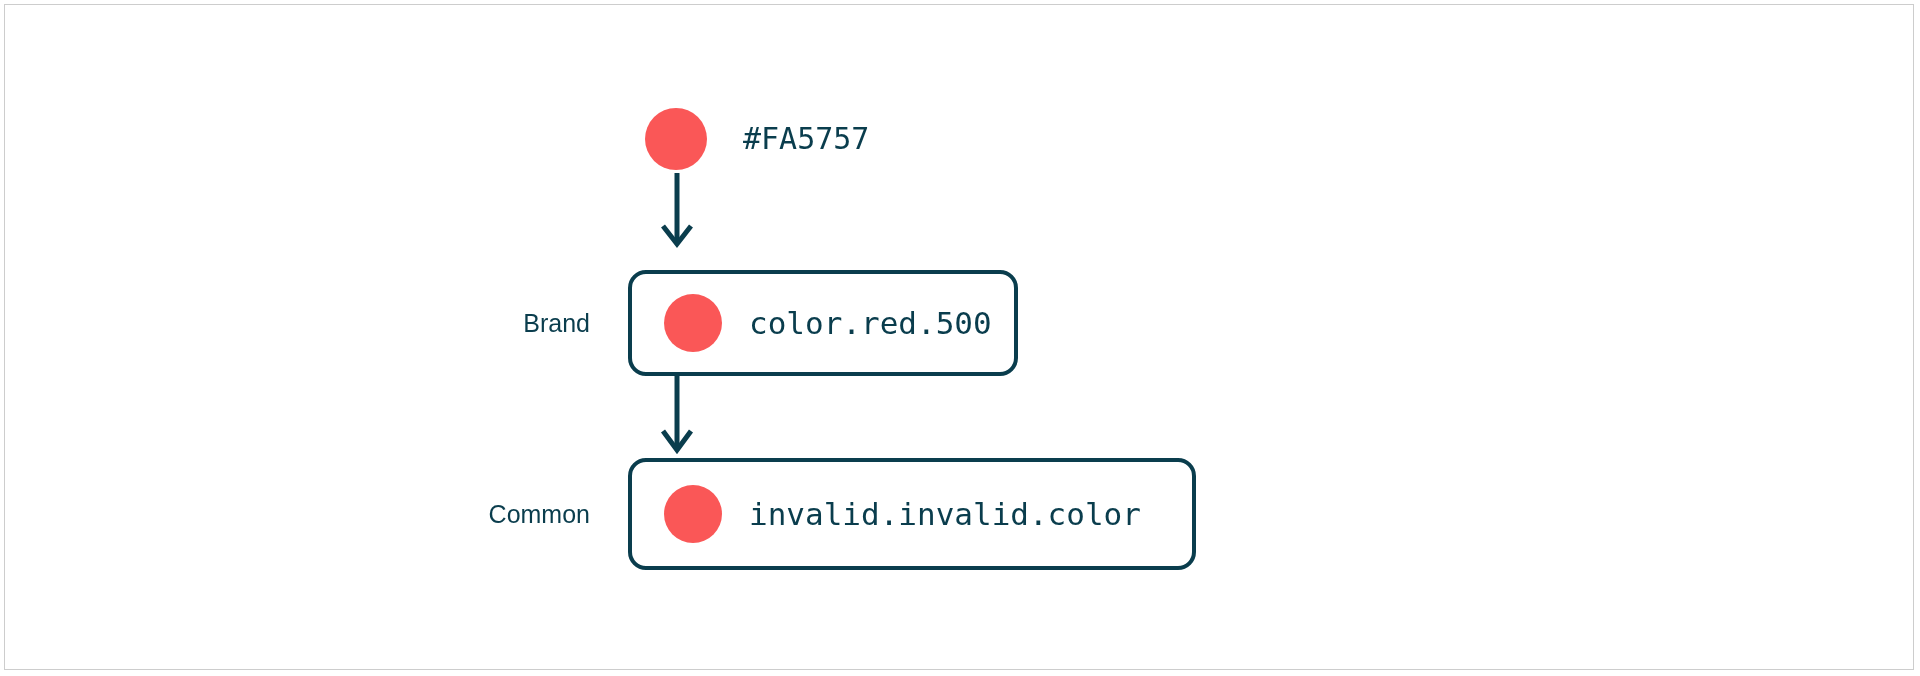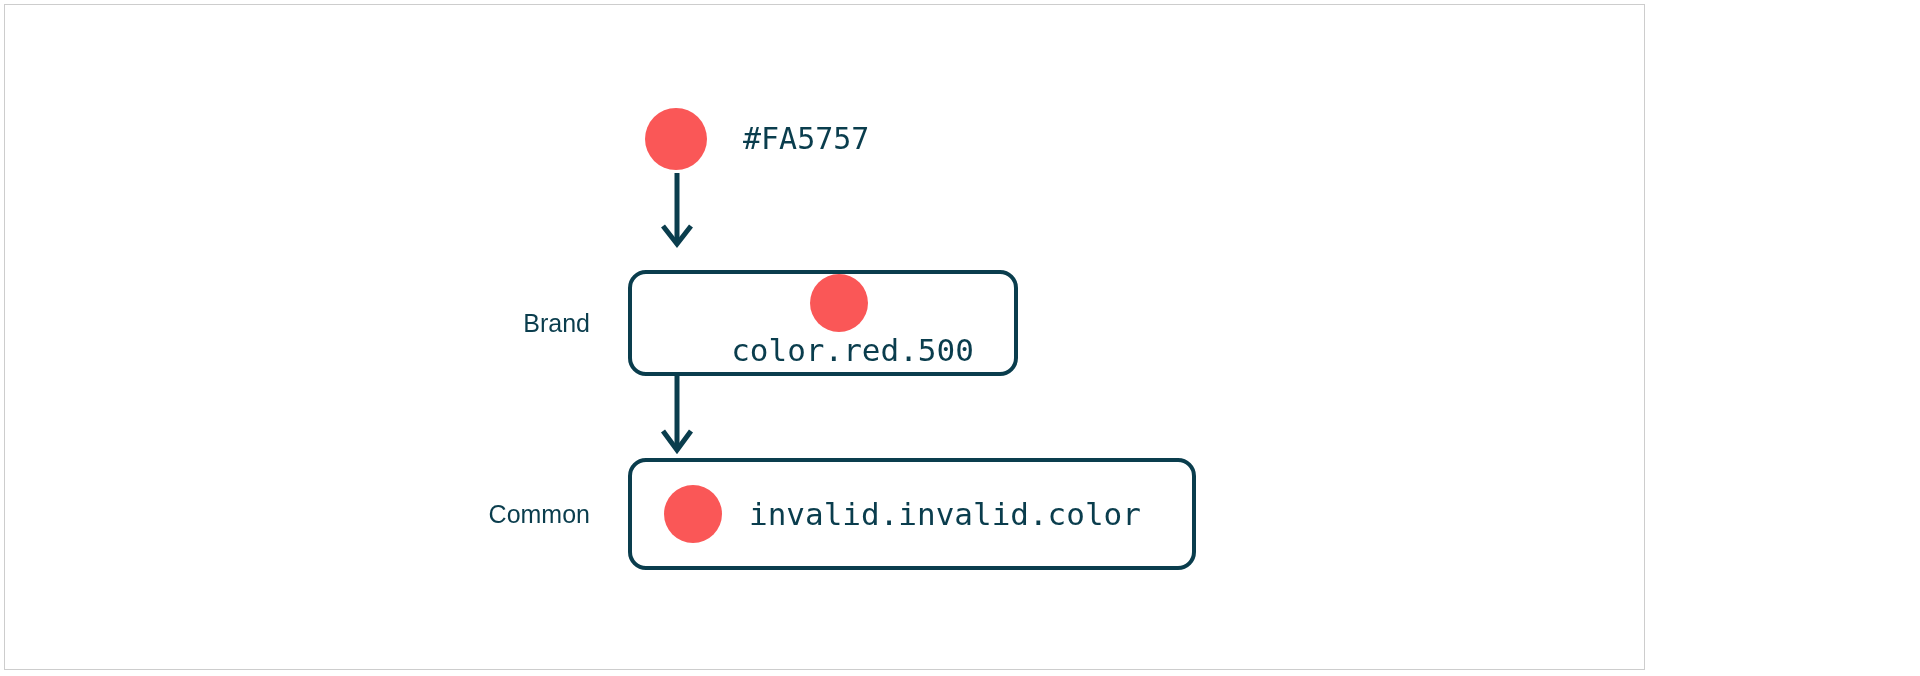--- a/index.html
+++ b/index.html
@@ -12,21 +12,21 @@
     height: 676px;
     font-family: "Liberation Sans", sans-serif;
     overflow: hidden;
   }
 
   
   #canvas {
     position: absolute;
     left: 4px;
     top: 4px;
-    width: 1641px;
+    width: 1910px;
     height: 666px;
     background: #ffffff;
     border: 1px solid #cdcdcd;
     box-sizing: border-box;
   }
 
   
   .swatch {
     border-radius: 50%;
     background: #fa5757;
@@ -101,21 +101,20 @@
     justify-content: flex-end;
   }
   #brand-row .tier-label {
     font-size: 25px;
     margin-right: 38px;
   }
   #brand-box {
     width: 390px;
     height: 106px;
     padding-left: 32px;
-    flex-direction: column;
   }
   #brand-box .swatch {
     width: 58px;
     height: 58px;
   }
   #brand-box .token-text {
     margin-left: 27px;
     font-size: 31px;
   }
 

